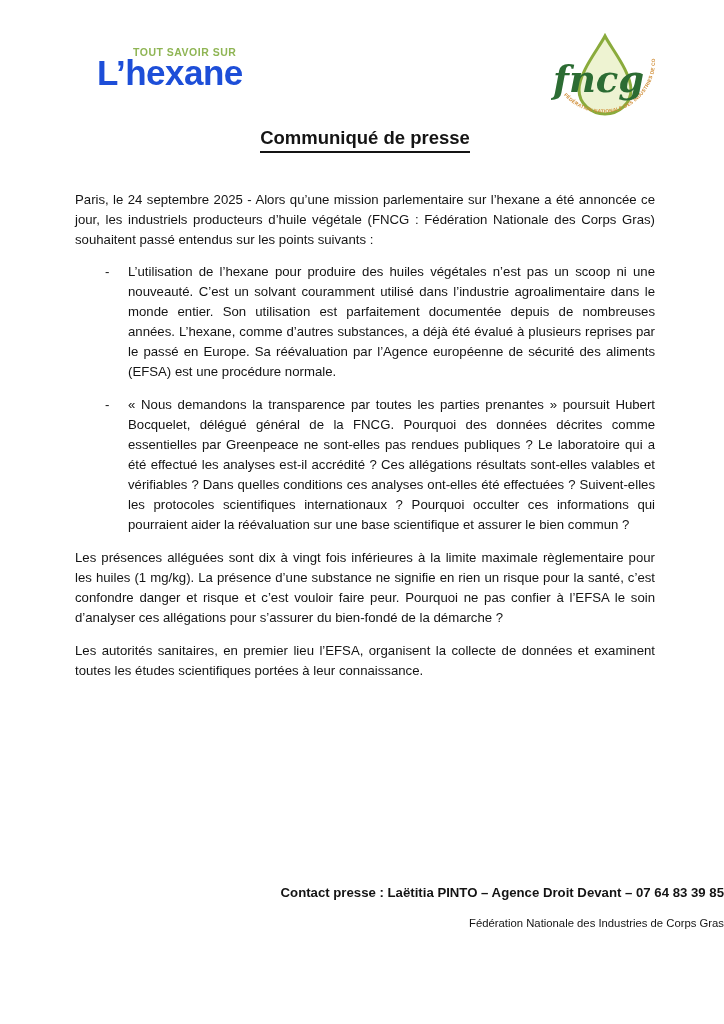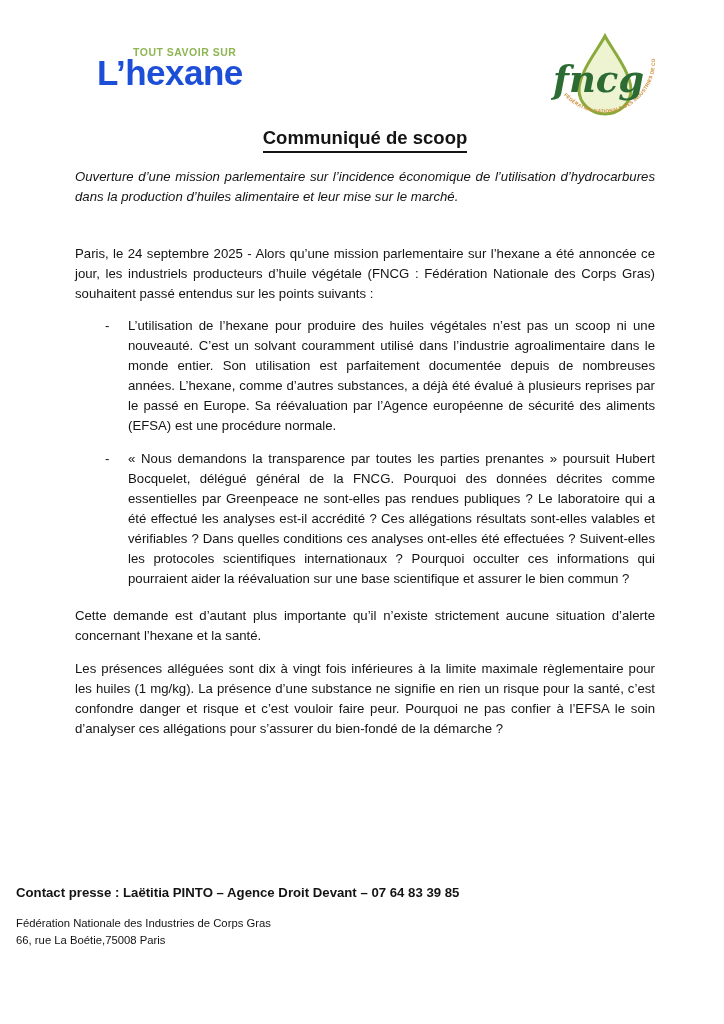--- a/index.html
+++ b/index.html
@@ -38,21 +38,21 @@
   .body-p{text-align:justify;margin-top:13px;}
   .dateline{margin-top:37px;}
   .b{font-weight:normal;}
   .i{}
   .bullets{margin-top:12px;padding-left:30px;}
   .bullet{display:flex;}
   .bullet + .bullet{margin-top:13px;}
   .bullet-marker{width:23px;flex:none;}
   .bullet-text{flex:1;text-align:justify;}
   .p-cette{margin-top:17px;}
-  .footer{position:absolute;left:16px;right:0;top:884px;text-align:left;}
+  .footer{position:absolute;left:2px;right:0;top:884px;text-align:right;}
   .footer-contact{font-weight:bold;font-size:13.2px;line-height:18px;}
   .footer-small{font-size:11.3px;line-height:16.5px;}
   .footer-small.first{margin-top:13px;}
 </style>
 </head>
 <body>
 
 <div class="page">
 
   <div class="header">
@@ -66,42 +66,40 @@
       <defs>
         <path id="ringArc" d="M 12,64 A 52,52 0 0 0 104,30"></path>
       </defs>
       <text class="fncg-ring">
         <textPath href="#ringArc" startOffset="1%">FÉDÉRATION NATIONALE DES INDUSTRIES DE CORPS GRAS</textPath>
       </text>
       <text class="fncg-acronym" x="2" y="62">fncg</text>
     </svg>
   </div>
 
-  <h1 class="title"><span class="title-underline">Communiqué de scoop</span></h1>
+  <h1 class="title"><span class="title-underline">Communiqué de presse</span></h1>
 
-  <p class="lede-italic">Ouverture d’une mission parlementaire sur l’incidence économique de l’utilisation d’hydrocarbures dans la production d’huiles alimentaire et leur mise sur le marché.</p>
 
 
   <p class="body-p dateline"><span class="b">Paris, le 24 septembre 2025 - </span><span>Alors qu’une mission parlementaire sur l’hexane a été annoncée ce jour, les industriels producteurs d’huile végétale </span><span class="i">(FNCG : Fédération Nationale des Corps Gras)</span><span> souhaitent passé entendus sur les points suivants :</span></p>
 
   <div class="bullets">
     <div class="bullet">
       <span class="bullet-marker">-</span>
       <p class="bullet-text"><span class="b">L’utilisation de l’hexane pour produire des huiles végétales n’est pas un scoop ni une nouveauté. </span><span>C’est un solvant couramment utilisé dans l’industrie agroalimentaire dans le monde entier. Son utilisation est parfaitement documentée depuis de nombreuses années. L’hexane, comme d’autres substances, a déjà été évalué à plusieurs reprises par le passé en Europe.  Sa réévaluation par l’Agence européenne de sécurité des aliments (EFSA) est une procédure normale.</span></p>
     </div>
     <div class="bullet">
       <span class="bullet-marker">-</span>
       <p class="bullet-text"><span class="b">« Nous demandons la transparence par toutes les parties prenantes » </span><span>poursuit Hubert Bocquelet, délégué général de la FNCG. Pourquoi des données décrites comme essentielles par Greenpeace ne sont-elles pas rendues publiques ? Le laboratoire qui a été effectué les analyses est-il accrédité ? Ces allégations résultats sont-elles valables et vérifiables ? Dans quelles conditions ces analyses ont-elles été effectuées ? Suivent-elles les protocoles scientifiques internationaux ? Pourquoi occulter ces informations qui pourraient aider la réévaluation sur une base scientifique et assurer le bien commun ?</span></p>
     </div>
   </div>
 
-  <p class="body-p p-cette"><span>Cette demande est d’autant plus importante qu’il n’existe </span><span class="b">strictement aucune situation d’alerte concernant l’hexane et la santé.</span></p>
 
   <p class="body-p"><span>Les présences alléguées sont dix à vingt fois inférieures à la limite maximale règlementaire pour les huiles (1 mg/kg). </span><span class="b">La présence d’une substance ne signifie en rien un risque pour la santé, c’est confondre danger et risque et c’est vouloir faire peur. Pourquoi ne pas confier à l’EFSA le soin d’analyser ces allégations pour s’assurer du bien-fondé de la démarche ?</span></p>
 
+  <p class="body-p">Les autorités sanitaires, en premier lieu l’EFSA, organisent la collecte de données et examinent toutes les études scientifiques portées à leur connaissance.</p>
 
   <div class="footer">
     <p class="footer-contact">Contact presse : Laëtitia PINTO – Agence Droit Devant – 07 64 83 39 85</p>
     <p class="footer-small first">Fédération Nationale des Industries de Corps Gras</p>
-    <p class="footer-small">66, rue La Boétie,75008 Paris</p>
   </div>
 
 </div>
 
 </body></html>

